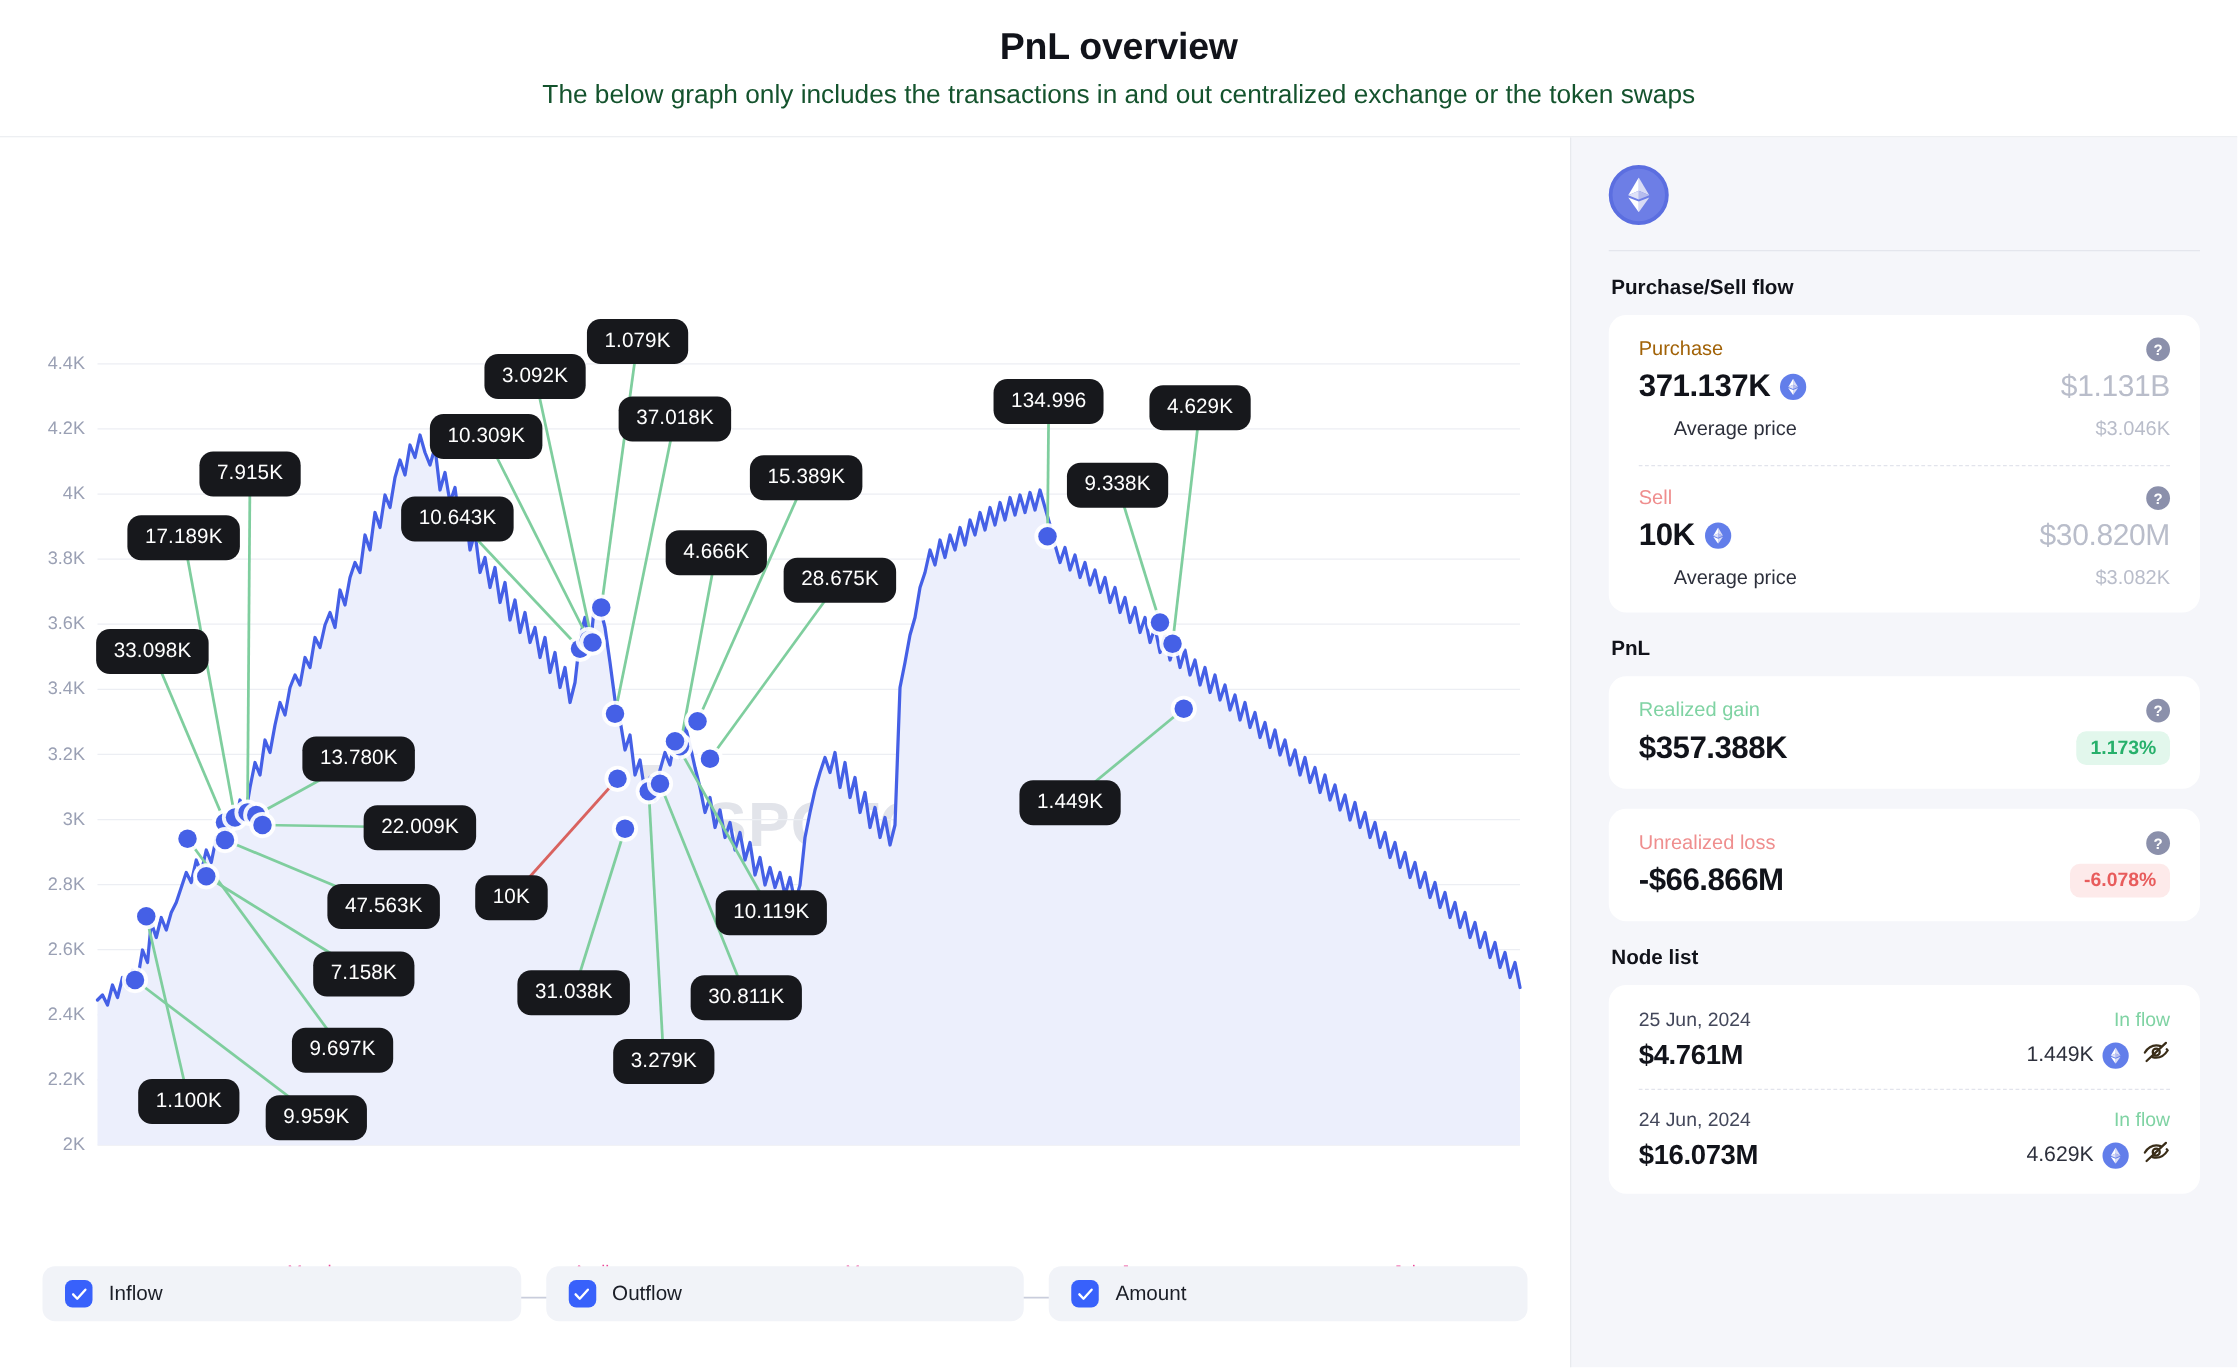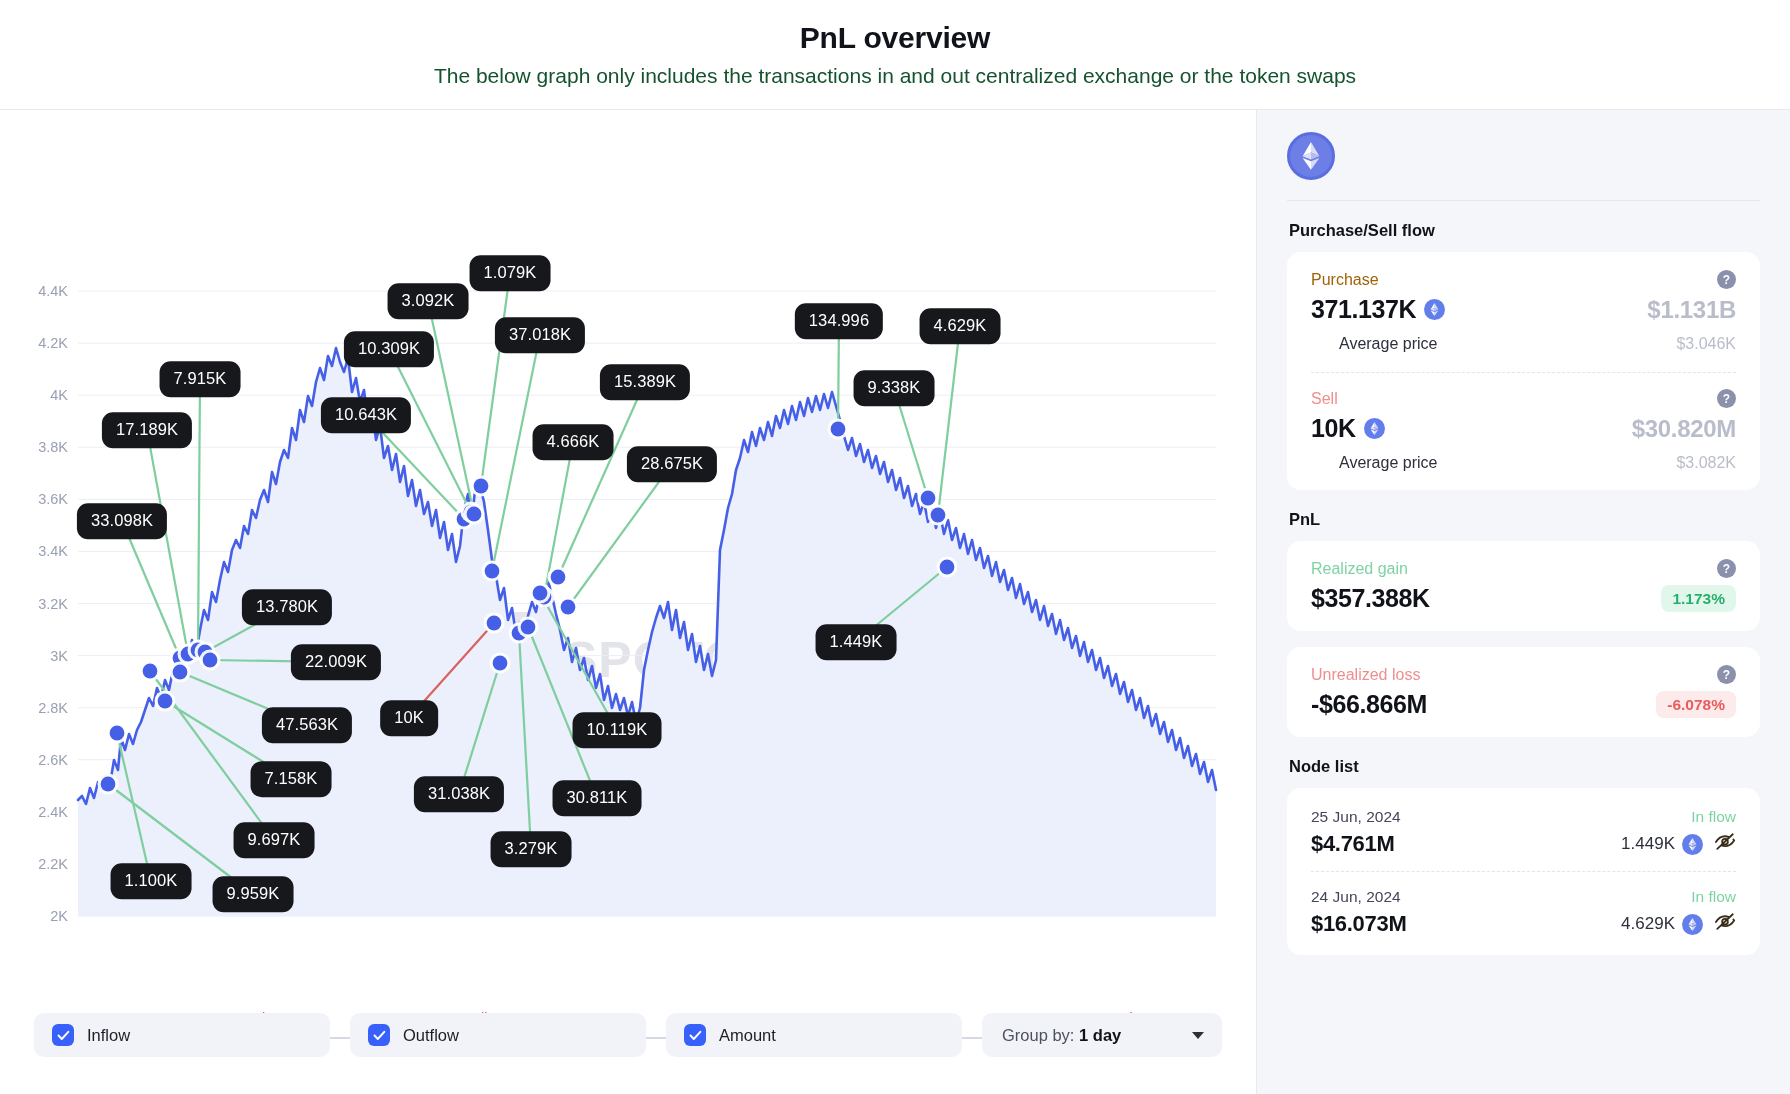--- a/index.html
+++ b/index.html
@@ -131,21 +131,21 @@
     background: #8b90ab; color: #fff; font-size: 12px;
     display: flex; align-items: center; justify-content: center;
     font-weight: bold; flex: 0 0 19px;
   }
   .flow-main {
     display: flex; align-items: center; justify-content: space-between;
     margin-top: 6px;
   }
   .flow-amt { font-size: 25px; font-weight: bold; color: #11131a;
               display: flex; align-items: center; gap: 8px; letter-spacing: -0.4px; }
-  .flow-usd { font-size: 24px; color: #b9bdca; letter-spacing: -0.3px; font-weight: bold; }
+  .flow-usd { font-size: 24px; color: #b9bdca; letter-spacing: -0.3px; }
   .flow-sub {
     display: flex; align-items: center; justify-content: space-between;
     margin-top: 11px; font-size: 16px; margin-left: 28px;
   }
   .flow-sub .k { color: #2d303c; }
   .flow-sub .v { color: #b9bdca; }
   .divider { border-top: 1px dashed #e2e4ec; margin: 19px 0 16px 0; }
 
   .eth-badge {
     width: 21px; height: 21px; border-radius: 50%;
@@ -373,24 +373,20 @@
           <span class="chip-label">Outflow</span>
         </div>
         <div class="chip">
           <span class="cbx">
             <svg width="13" height="11" viewBox="0 0 13 11">
                 <path d="M1.5 5.5 L4.8 9 L11.3 1.8" stroke="#fff" stroke-width="1.9" fill="none" stroke-linecap="round" stroke-linejoin="round"></path>
               </svg>
           </span>
           <span class="chip-label">Amount</span>
         </div>
-        <div class="chip group">
-          <span class="group-label"><span>Group by: </span><b>1 day</b></span>
-          <span class="caret"></span>
-        </div>
       </div>
     </div>
 
     <div class="right-pane">
 
       <div class="avatar-row">
         <div class="avatar">
           <svg width="20" height="28" viewBox="0 0 20 32">
             <polygon points="10,0 10,12 19.6,16.3" fill="#d9dcf5"></polygon>
             <polygon points="10,0 0.4,16.3 10,12" fill="#ffffff"></polygon>

